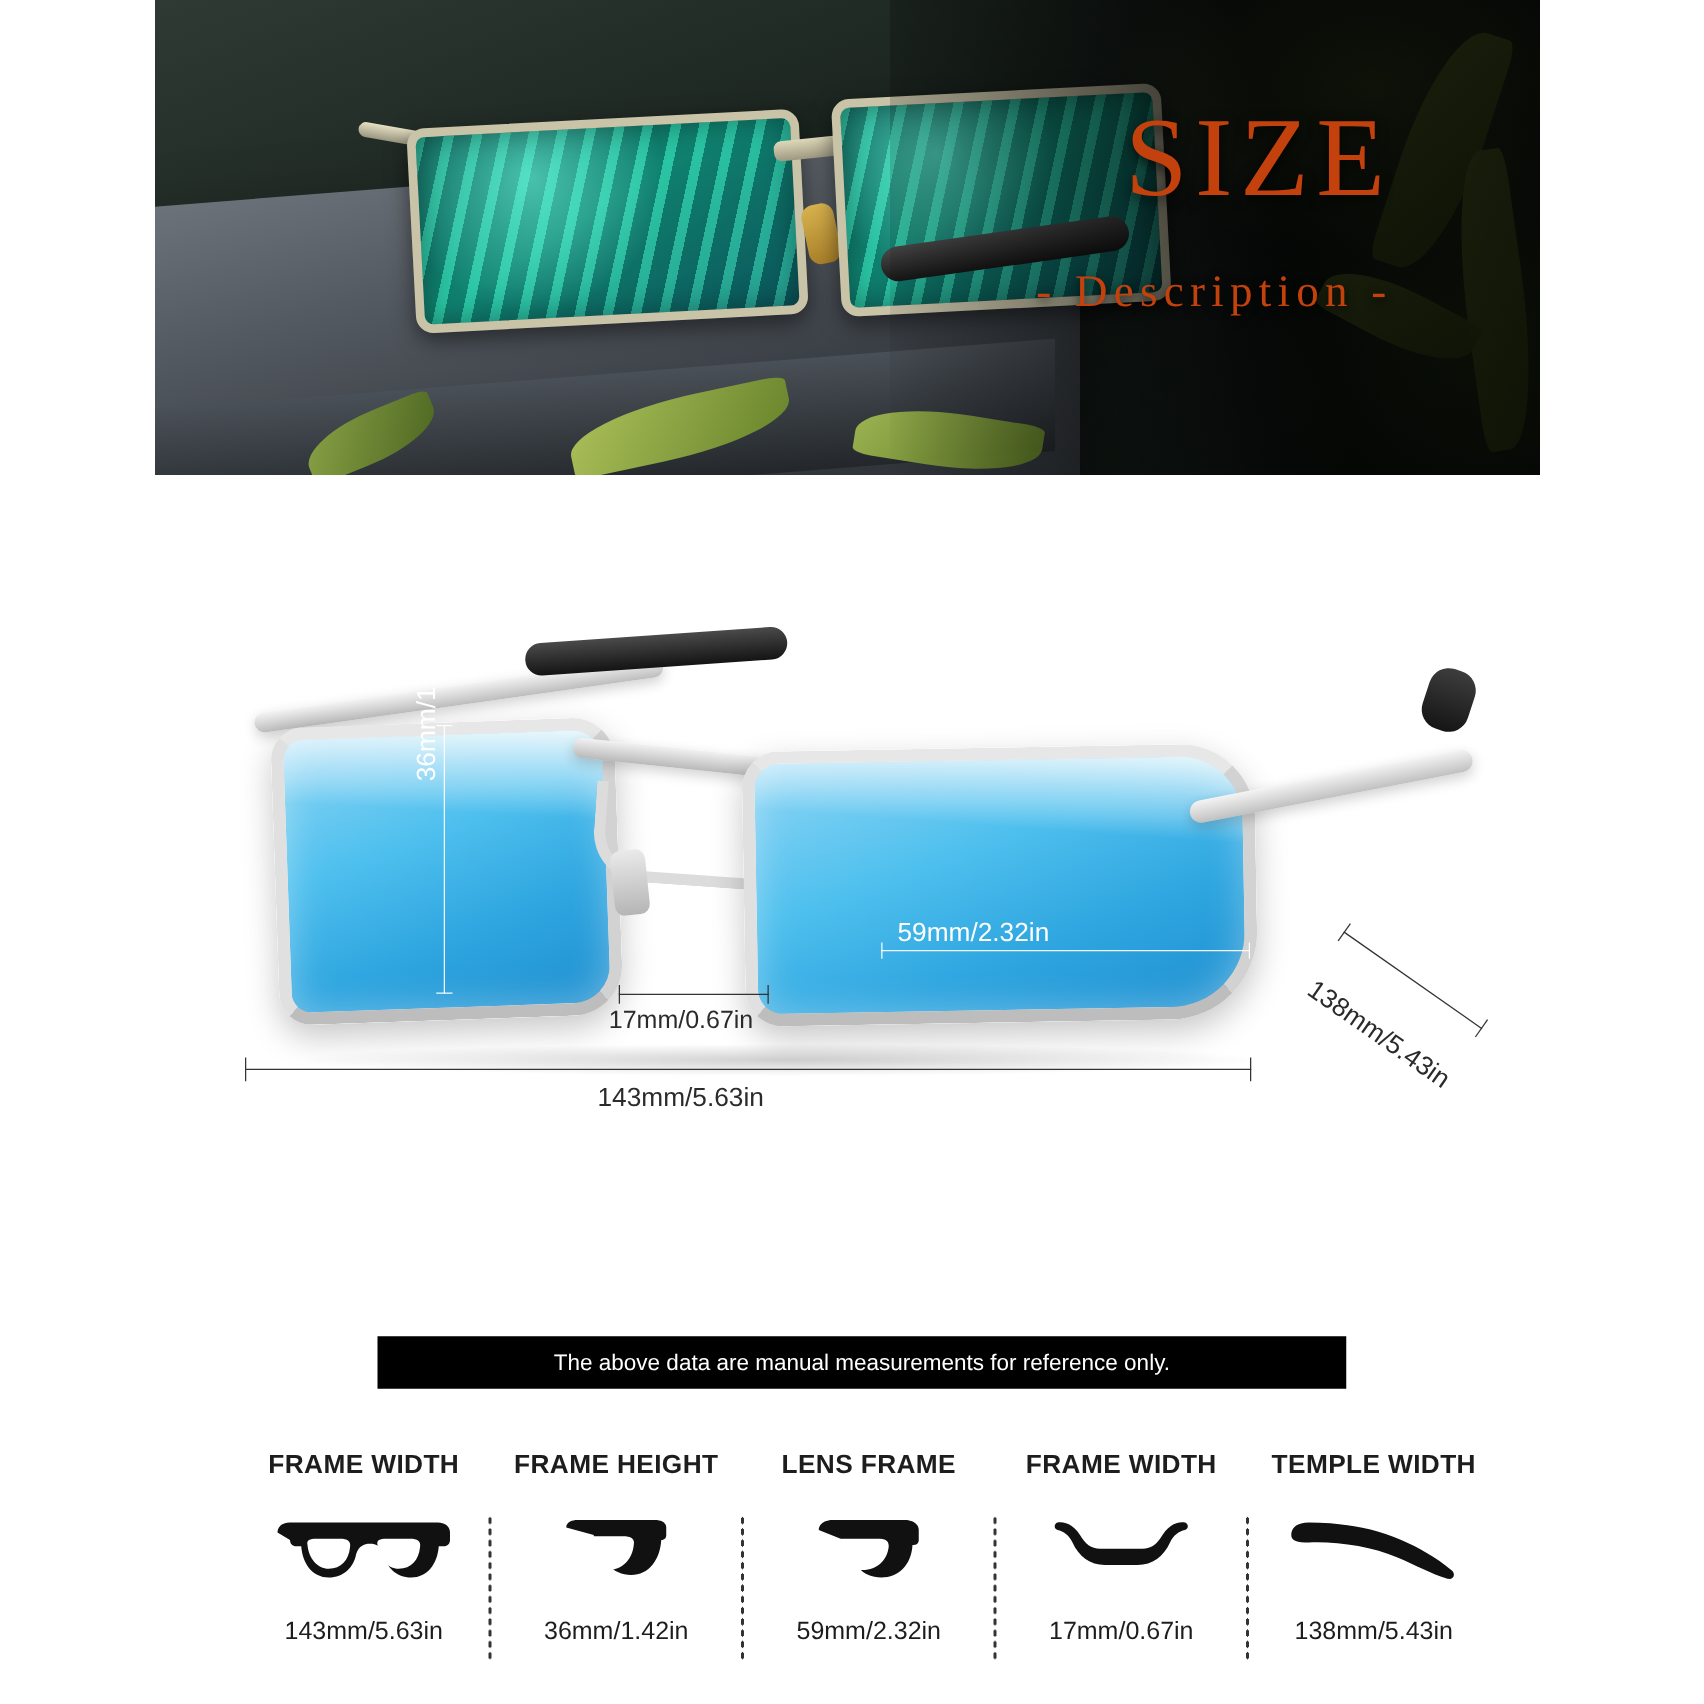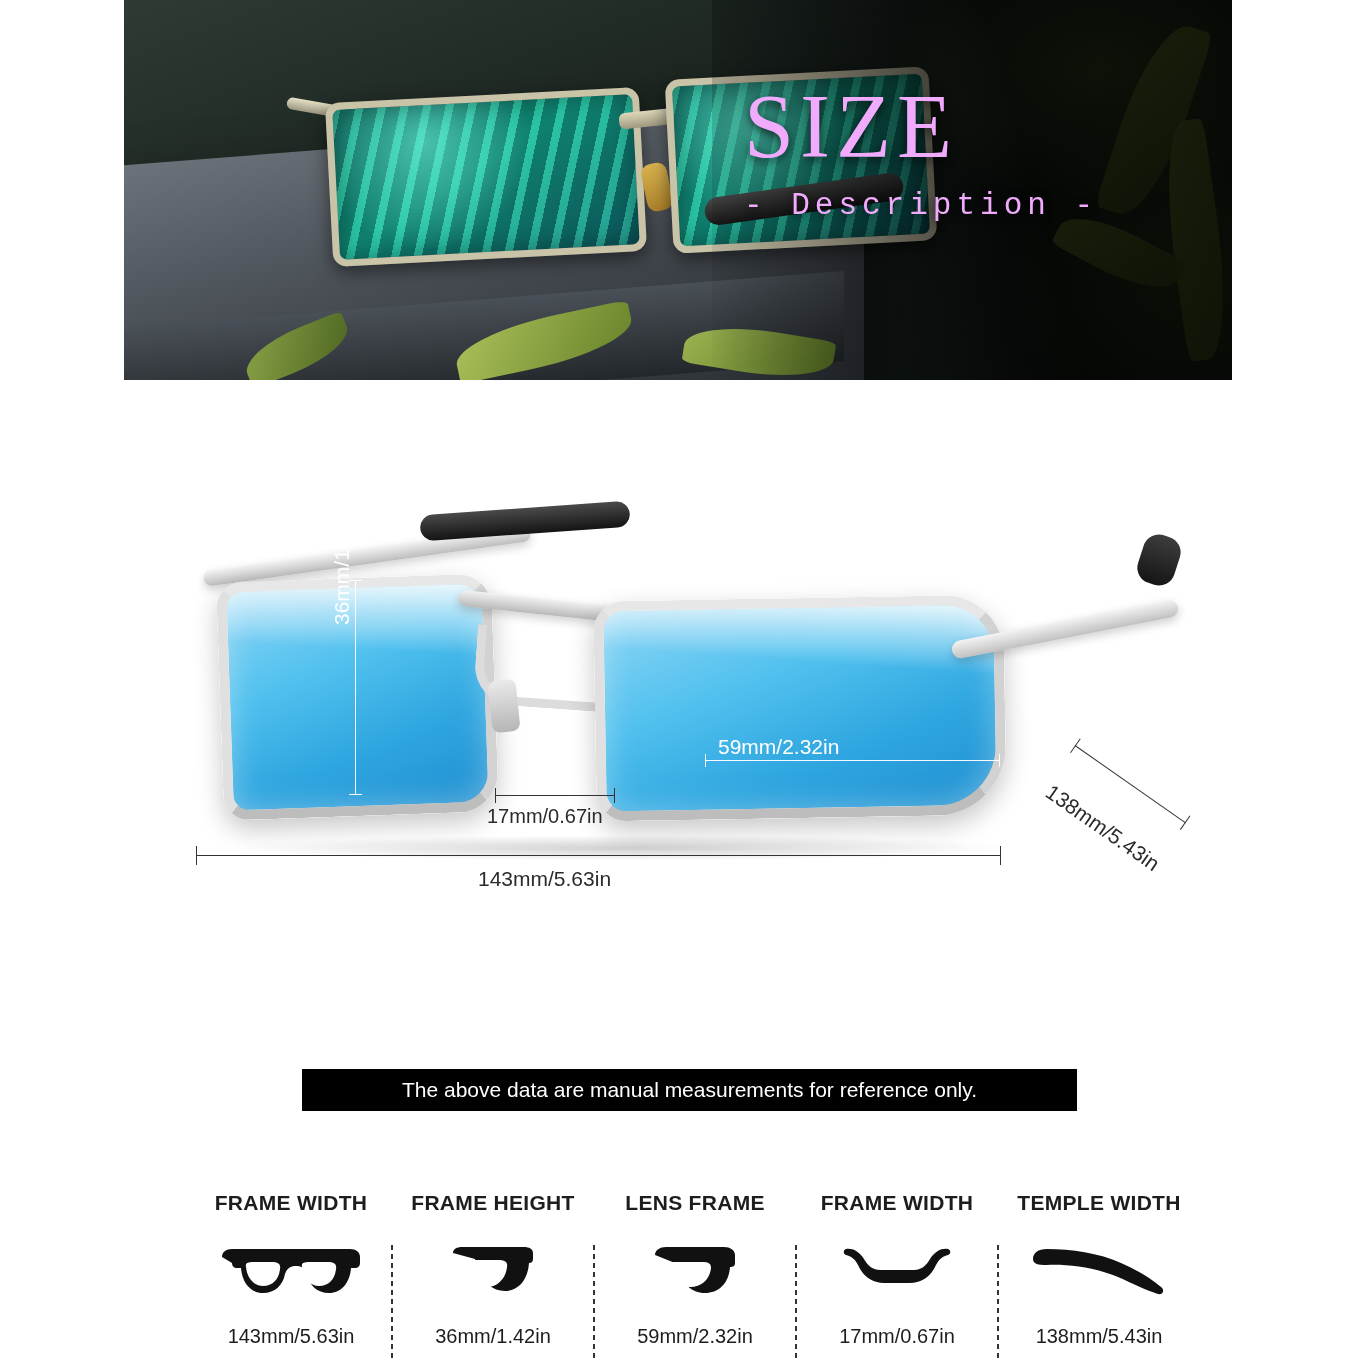--- a/index.html
+++ b/index.html
@@ -98,35 +98,35 @@
   .hg-nose {
     position: absolute; left: 370px; top: 108px; width: 26px; height: 48px;
     background: linear-gradient(180deg,#d8b24e,#a9802a);
     border-radius: 10px; transform: rotate(-12deg);
   }
   .hero-shade {
     position: absolute; right: 0; top: 0; width: 520px; height: 380px;
     background: linear-gradient(255deg, rgba(0,0,0,0.82) 40%, rgba(0,0,0,0) 100%);
   }
   .hero-text {
-    position: absolute; right: 118px; top: 82px; width: 370px; text-align: left;
-    color: #f0abfc;
+    position: absolute; right: 118px; top: 82px; width: 370px; text-align: right;
+    color: #c2410c;
   }
   .hero-title {
     font-family: "Liberation Serif", serif;
     font-size: 90px;
     letter-spacing: 6px;
     line-height: 1;
     text-shadow: 0 3px 10px rgba(0,0,0,0.7);
   }
   .hero-sub {
-    font-family: Liberation Mono, monospace;
-    font-size: 31px;
+    font-family: Liberation Serif, serif;
+    font-size: 36px;
     letter-spacing: 5px;
-    margin-top: 16px;
+    margin-top: 40px;
     text-shadow: 0 2px 8px rgba(0,0,0,0.7);
   }
 
   
   .diagram { position: absolute; left: 0; top: 380px; width: 1363px; height: 620px; }
 
   .dg-frame { position: absolute; left: 190px; top: 140px; width: 1010px; height: 340px; }
 
   .lens {
     position: absolute;
@@ -252,32 +252,31 @@
     position: absolute; left: 1055px; top: 400px;
     transform: rotate(35deg); transform-origin: left top;
     font-size: 21px;
   }
 
   
   .note {
     position: absolute; left: 302px; top: 1069px; width: 775px; height: 42px;
     background: #000000; color: #ffffff;
     display: flex; align-items: center; justify-content: center;
-    font-size: 21px;
+    font-size: 18px;
   }
 
   
   .specs {
     position: absolute; left: 190px; top: 1160px; width: 1010px; height: 200px;
     display: flex;
   }
   .spec-col {
     flex: 1; display: flex; flex-direction: column; align-items: center;
     position: relative;
-    margin-top: 31px;
   }
   .spec-title { font-size: 21px; font-weight: bold; color: #1d1d1d; letter-spacing: 0.3px; }
   .spec-icon { height: 86px; display: flex; align-items: center; justify-content: center; margin-top: 16px; }
   .spec-value { font-size: 20px; color: #1d1d1d; margin-top: 8px; }
   .spec-sep {
     position: absolute; right: -2px; top: 52px; width: 4px; height: 118px;
     background-image: radial-gradient(#333 1.3px, transparent 1.4px);
     background-size: 4px 9px;
   }
 </style>

